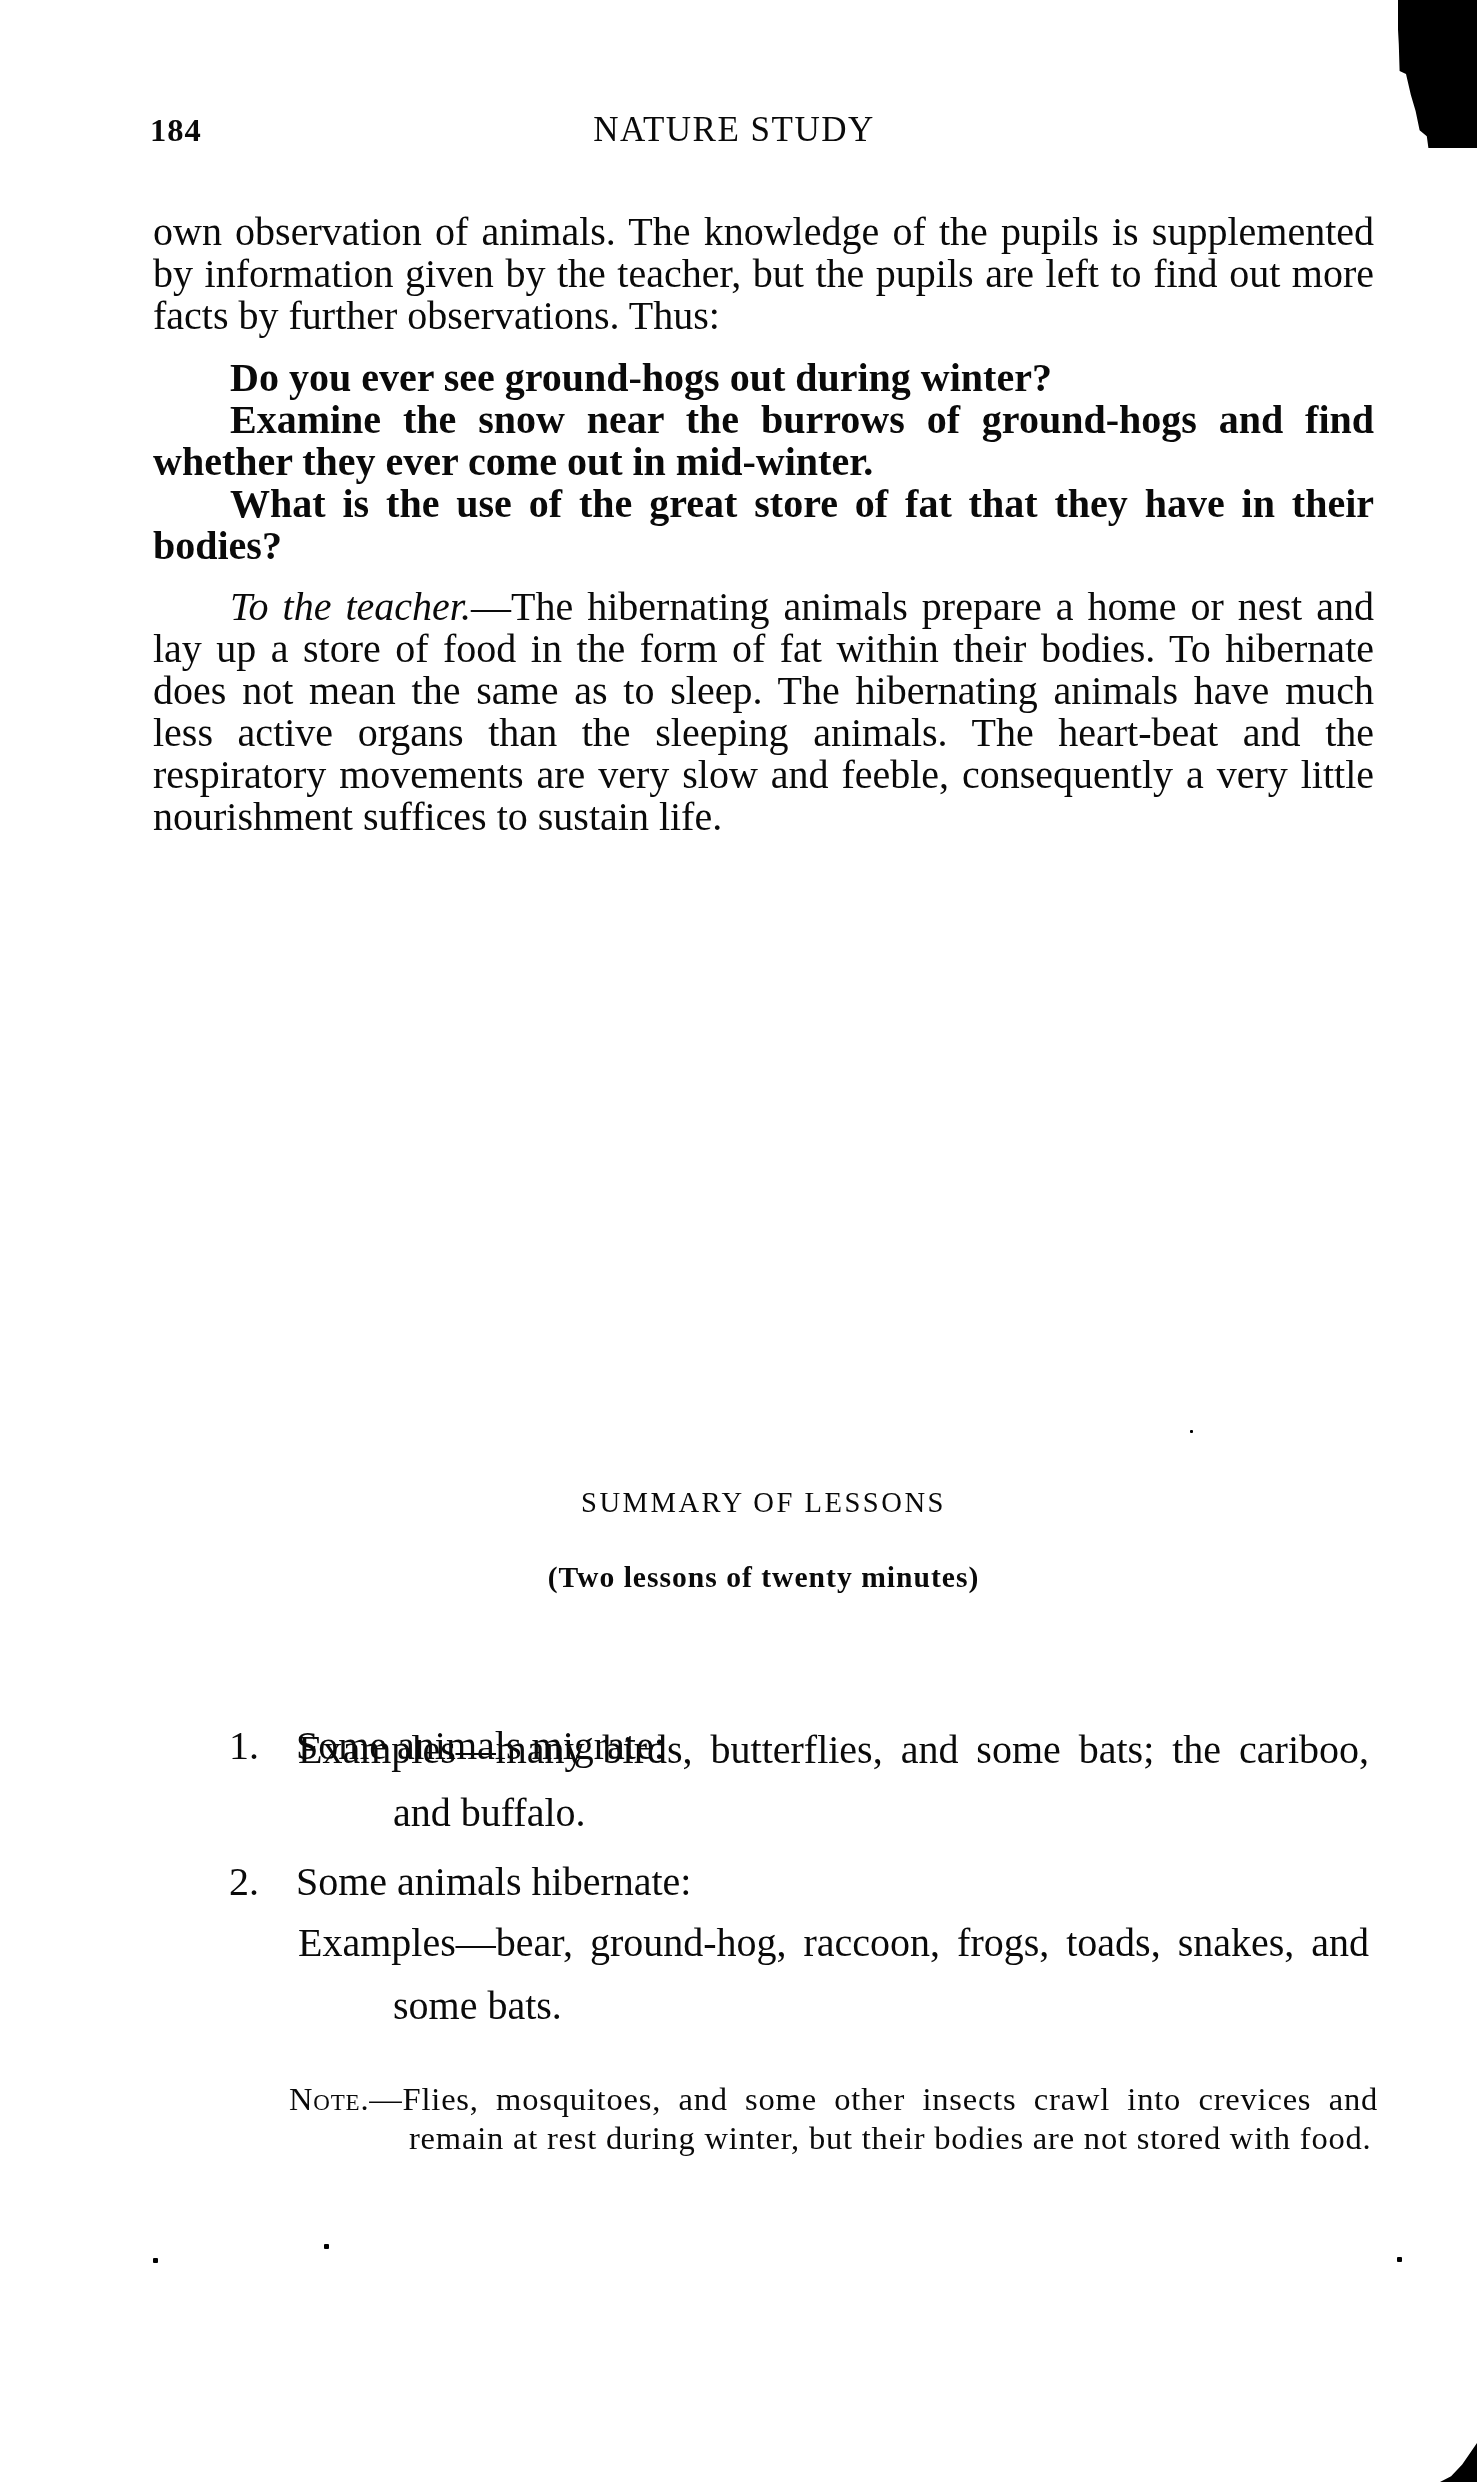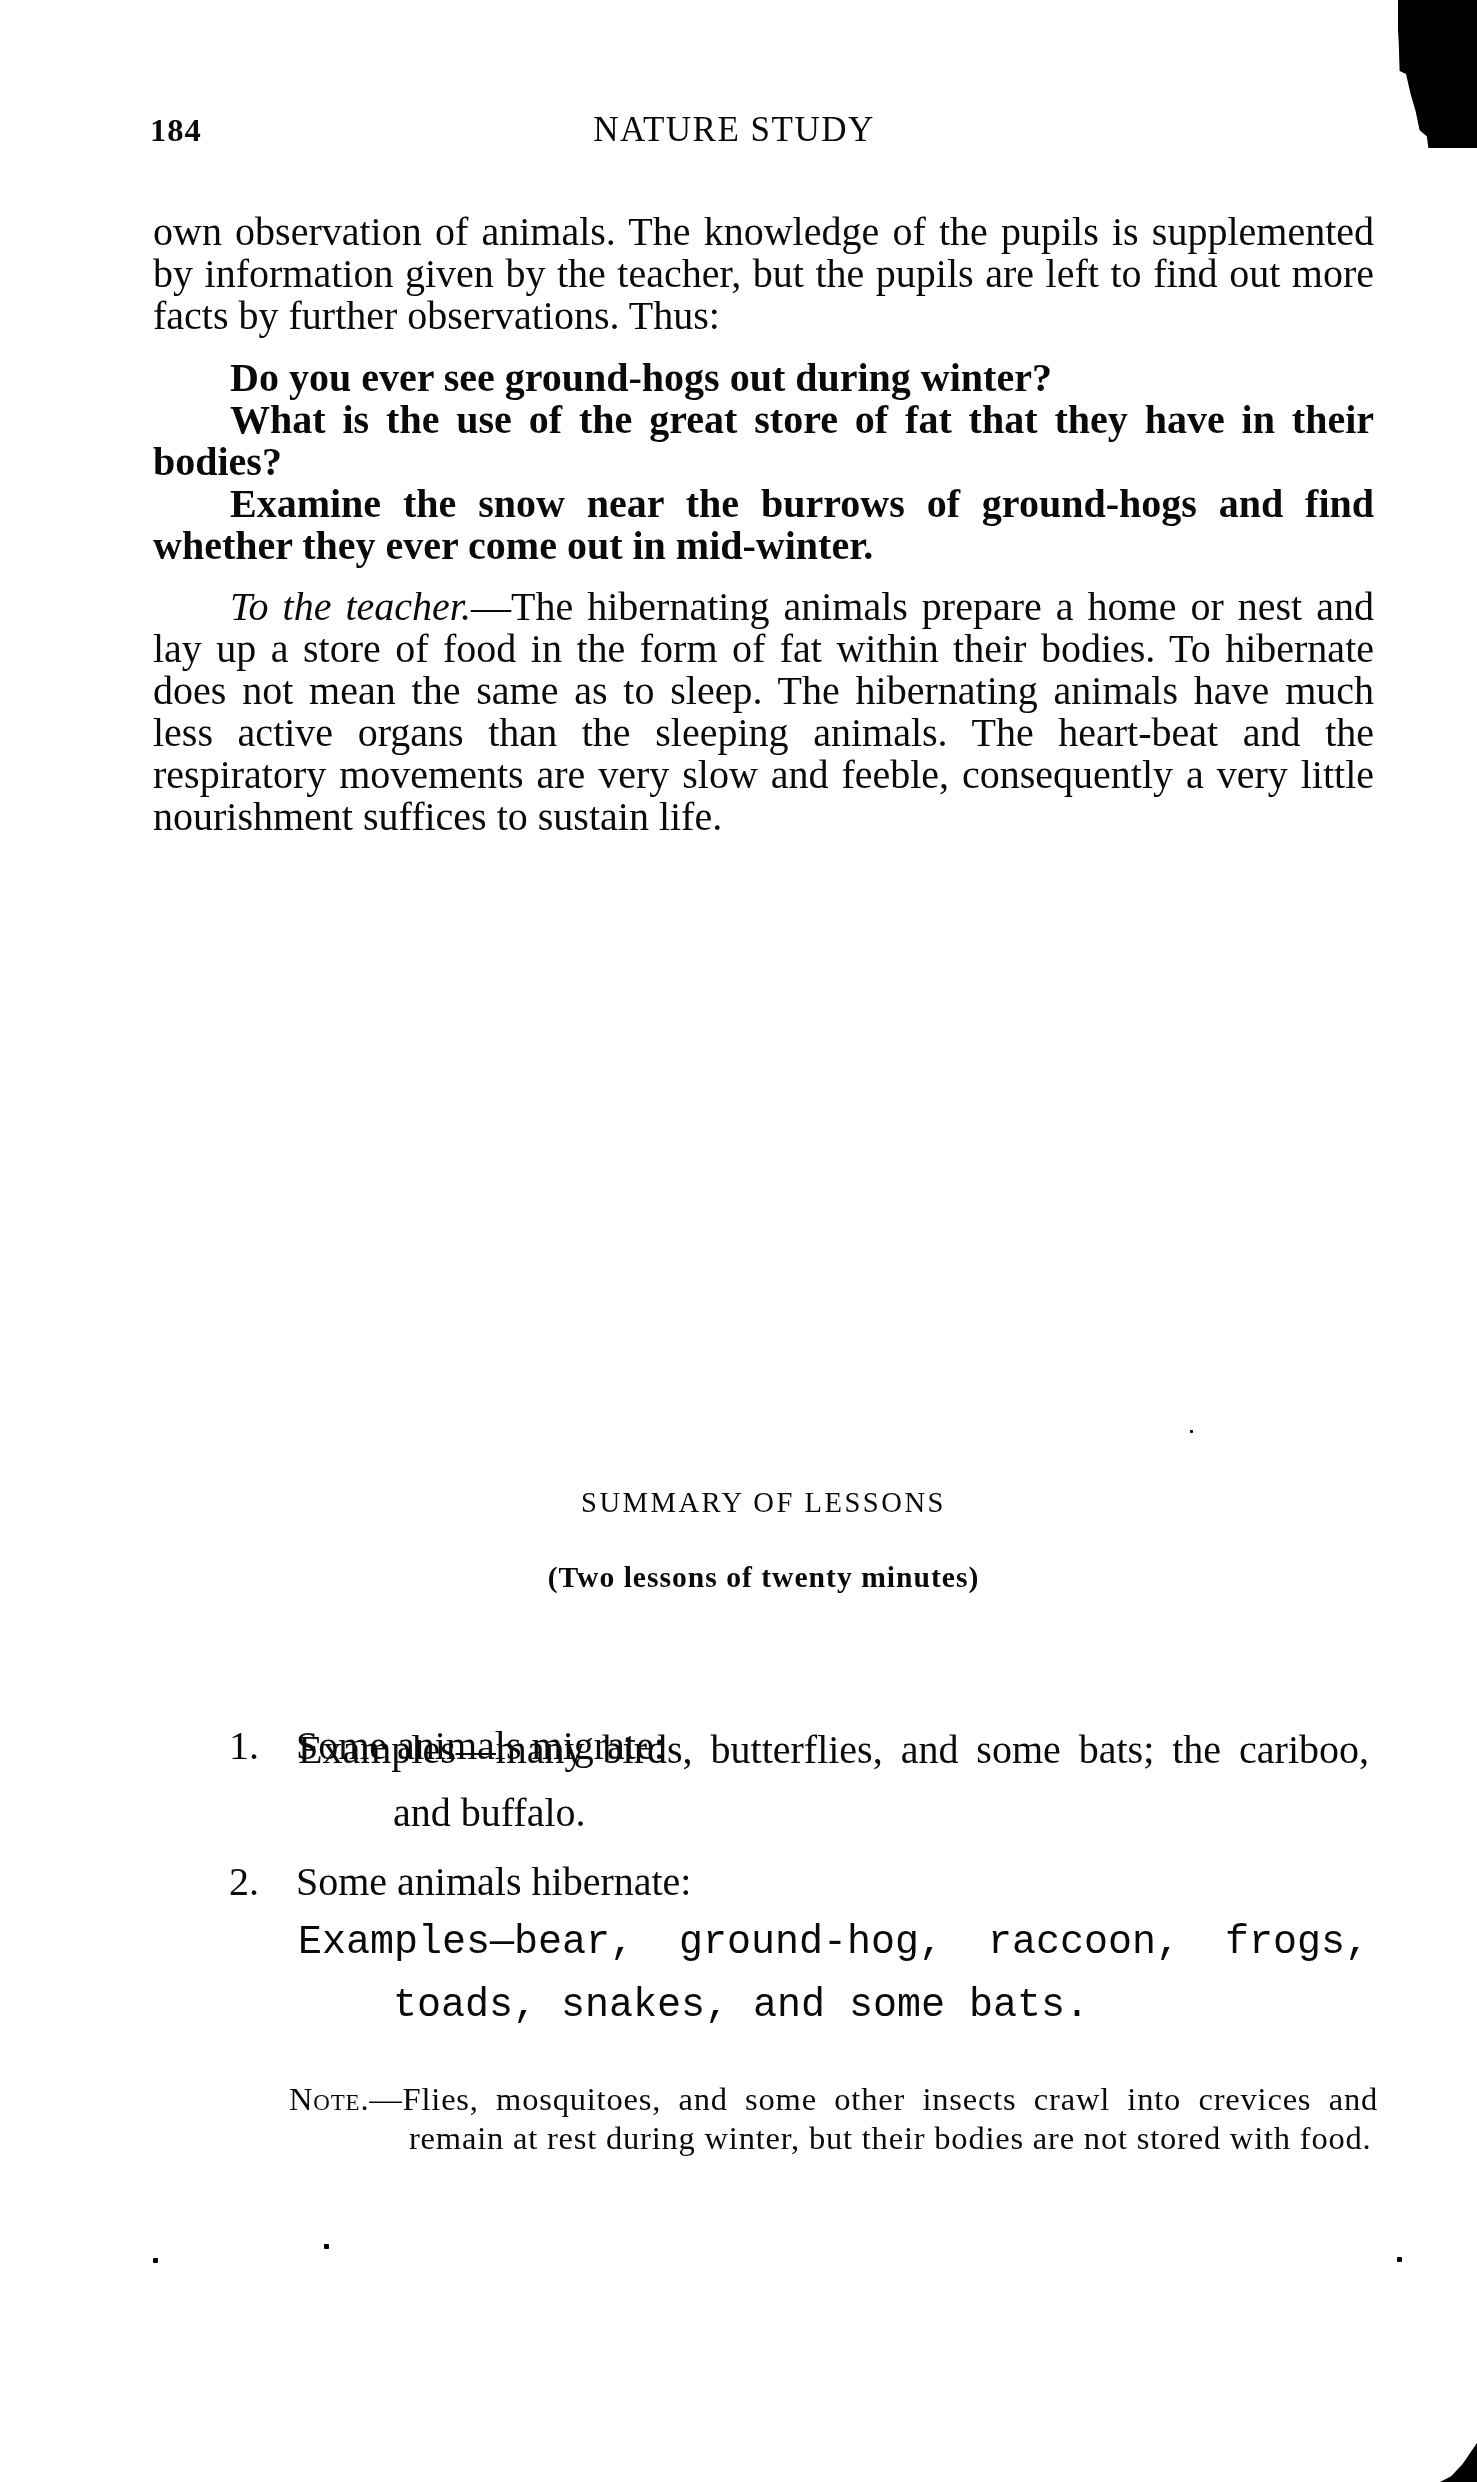--- a/index.html
+++ b/index.html
@@ -49,34 +49,34 @@
 <div class="abs running-head">
   <span class="page-num">184</span>
   <span class="head-title">NATURE STUDY</span>
 </div>
 
 <div class="abs text-block" style="top:211px;">
   <p class="para">own observation of animals.  The knowledge of the pupils is supplemented by information given by the teacher, but the pupils are left to find out more facts by further observations.  Thus:</p>
 
   <div class="q-block">
     <p class="para indent">Do you ever see ground-hogs out during winter?</p>
+    <p class="para indent">Examine the snow near the burrows of ground-hogs and find whether they ever come out in mid-winter.</p>
     <p class="para indent">What is the use of the great store of fat that they have in their bodies?</p>
-    <p class="para indent">Examine the snow near the burrows of ground-hogs and find whether they ever come out in mid-winter.</p>
   </div>
 
   <p class="para indent teacher"><em>To the teacher.</em><span>—</span><span>The hibernating animals prepare a home or nest and lay up a store of food in the form of fat within their bodies.  To hibernate does not mean the same as to sleep.  The hibernating animals have much less active organs than the sleeping animals.  The heart-beat and the respiratory movements are very slow and feeble, consequently a very little nourishment suffices to sustain life.</span></p>
 </div>
 
 <div class="abs summary-title">SUMMARY OF LESSONS</div>
 <div class="abs summary-sub">(Two lessons of twenty minutes)</div>
 
 <div class="abs item" style="top:1716px;">
   <span class="item-num">1.</span><span>Some animals migrate:</span>
 </div>
 <div class="abs example" style="top:1718px;">Examples—many birds, butterflies, and some bats; the cariboo, and buffalo.</div>
 
 <div class="abs item" style="top:1852px;">
   <span class="item-num">2.</span><span>Some animals hibernate:</span>
 </div>
-<div class="abs example" style="top:1911px;font-family:Liberation Mono, monospace;">Examples—bear, ground-hog, raccoon, frogs, toads, snakes, and some bats.</div>
+<div class="abs example" style="top:1911px;">Examples—bear, ground-hog, raccoon, frogs, toads, snakes, and some bats.</div>
 
 <div class="abs note" style="top:2080px;"><span class="note-lead">Note.</span><span>—Flies, mosquitoes, and some other insects crawl into crevices and remain at rest during winter, but their bodies are not stored with food.</span></div>
 
 
 </body></html>

